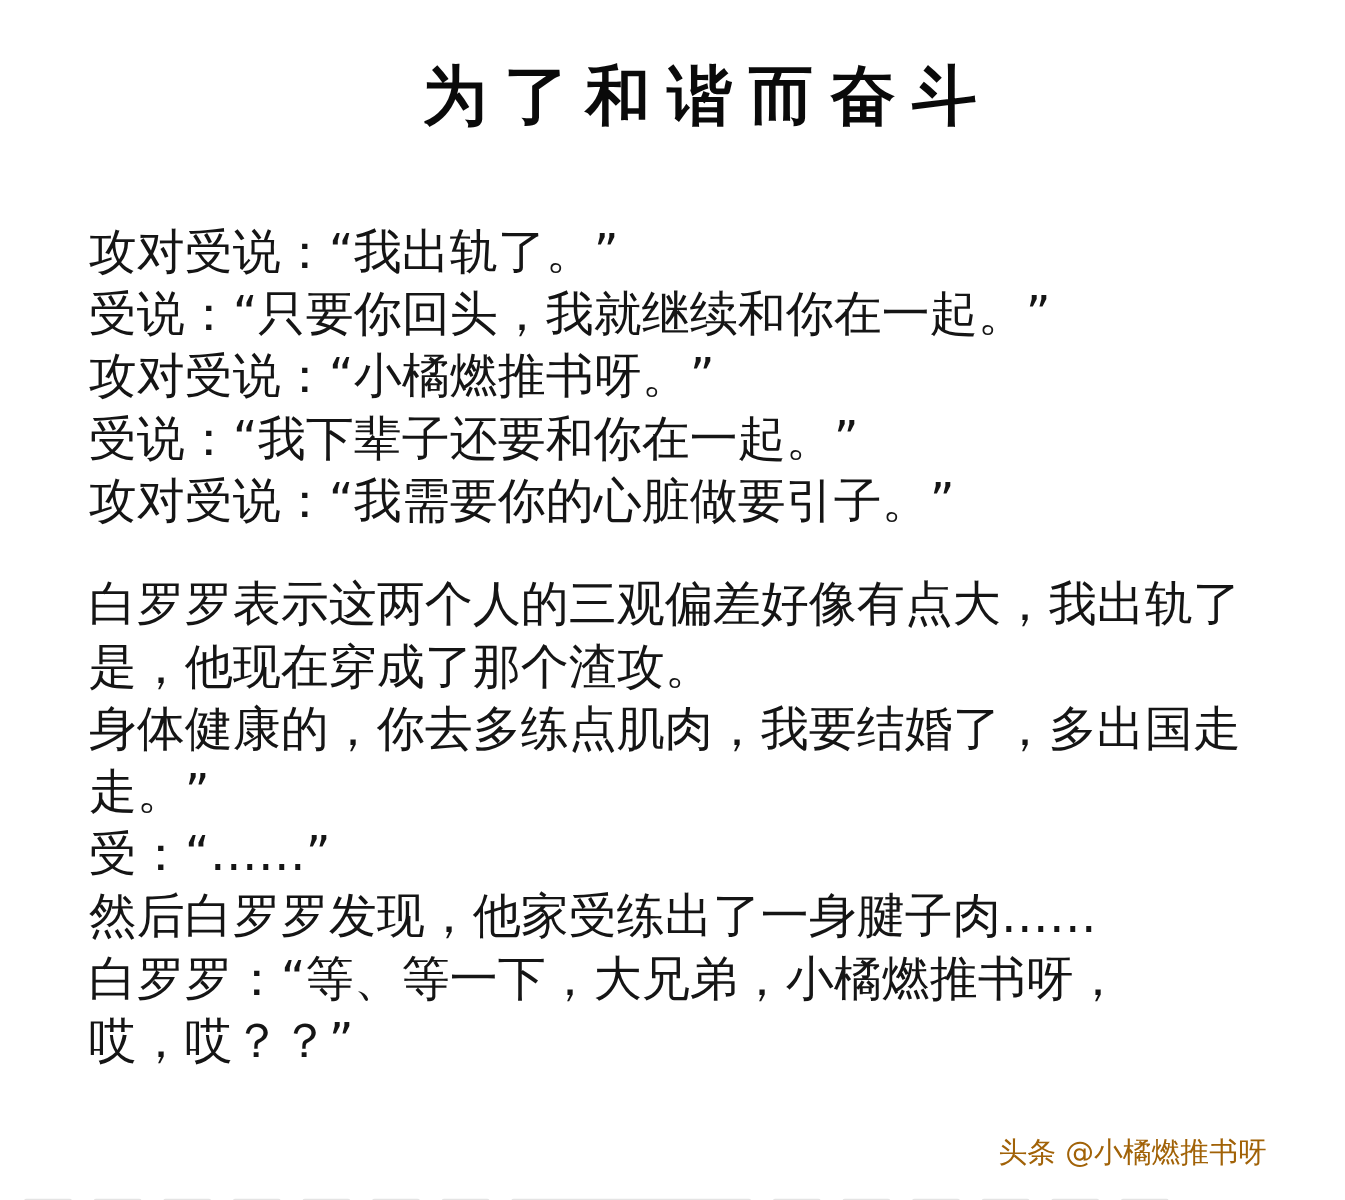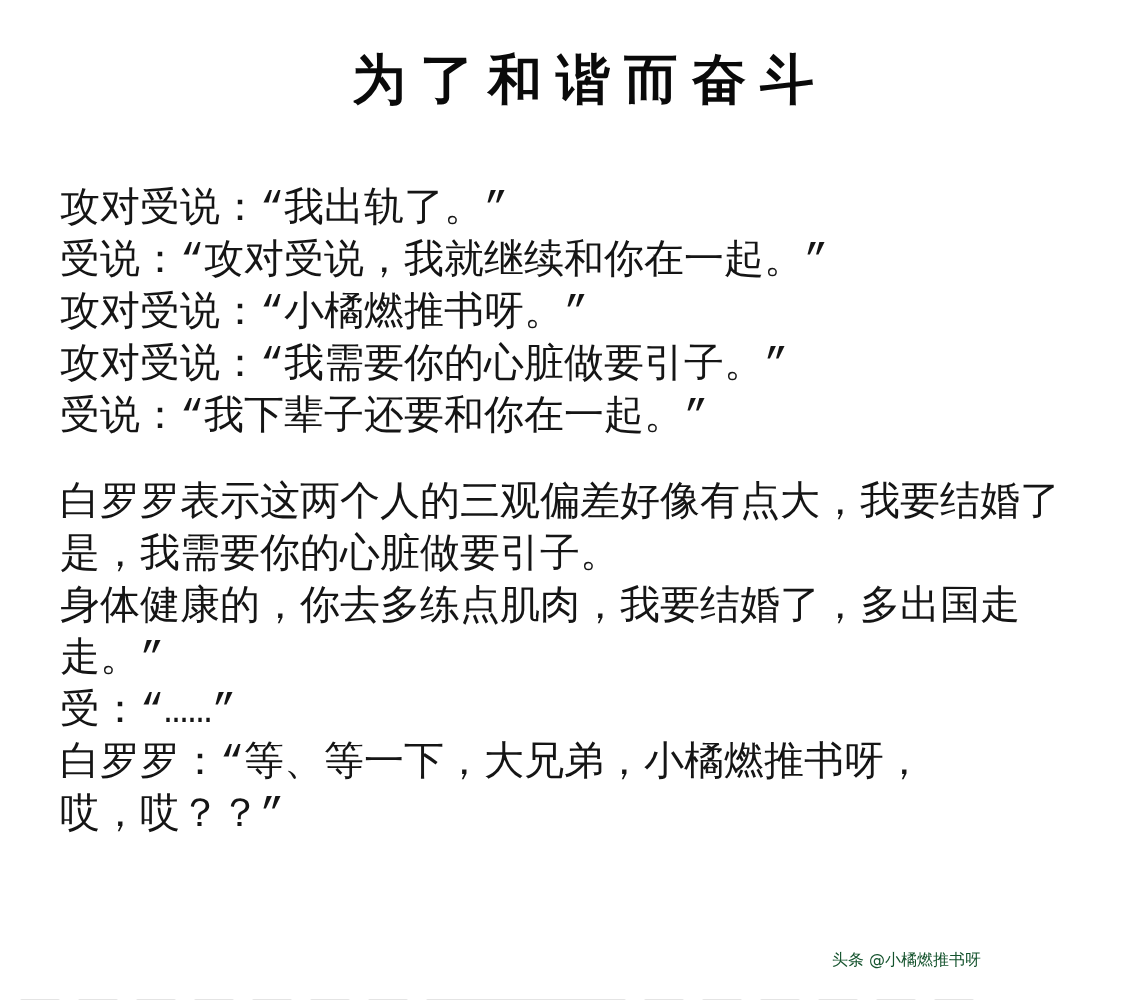--- a/index.html
+++ b/index.html
@@ -22,42 +22,41 @@
       width: 1180px;
       text-align: center;
       font-size: 54px;
       font-weight: bold;
       letter-spacing: 14px;
       line-height: 80px;
       color: #0a0a0a;
     }
     .content {
       position: absolute;
-      left: 60px;
+      left: 74px;
       top: 184px;
       width: 1020px;
-      font-family: Liberation Mono, monospace;
     }
     .line {
       font-size: 40px;
       line-height: 52px;
       height: 52px;
       white-space: nowrap;
       color: #151515;
     }
     .gap {
       height: 34px;
     }
     .watermark {
       position: absolute;
       left: 832px;
       top: 943px;
-      font-size: 16px;
+      font-size: 24px;
       line-height: 34px;
-      color: #14532d;
+      color: #a16207;
       text-shadow: 0 0 2px #ffffff, 0 0 3px #ffffff;
     }
     .bottom-strip {
       position: absolute;
       left: 0;
       top: 990px;
       width: 1121px;
       height: 10px;
       overflow: hidden;
     }
@@ -70,32 +69,33 @@
       border-radius: 2px;
     }
   </style>
 </head>
 <body>
 
 <div class="title">为了和谐而奋斗</div>
 
 <div class="content">
   <div class="line">攻对受说：“我出轨了。”</div>
-  <div class="line">受说：“攻对受说，我就继续和你在一起。”</div>
+  <div class="line">受说：“只要你回头，我就继续和你在一起。”</div>
   <div class="line">攻对受说：“小橘燃推书呀。”</div>
+  <div class="line">受说：“我下辈子还要和你在一起。”</div>
   <div class="line">攻对受说：“我需要你的心脏做要引子。”</div>
-  <div class="line">受说：“我下辈子还要和你在一起。”</div>
 
   <div class="gap"></div>
 
-  <div class="line">白罗罗表示这两个人的三观偏差好像有点大，我要结婚了</div>
-  <div class="line">是，我需要你的心脏做要引子。</div>
+  <div class="line">白罗罗表示这两个人的三观偏差好像有点大，我出轨了</div>
+  <div class="line">是，他现在穿成了那个渣攻。</div>
   <div class="line">身体健康的，你去多练点肌肉，我要结婚了，多出国走</div>
   <div class="line">走。”</div>
   <div class="line">受：“……”</div>
+  <div class="line">然后白罗罗发现，他家受练出了一身腱子肉……</div>
   <div class="line">白罗罗：“等、等一下，大兄弟，小橘燃推书呀，</div>
   <div class="line">哎，哎？？”</div>
 </div>
 
 <div class="watermark">头条 @小橘燃推书呀</div>
 
 <div class="bottom-strip">
   <span style="width:40px;margin-left:20px"></span><span style="width:40px"></span><span style="width:40px"></span><span style="width:40px"></span><span style="width:40px"></span><span style="width:40px"></span><span style="width:40px"></span><span style="width:200px"></span><span style="width:40px"></span><span style="width:40px"></span><span style="width:40px"></span><span style="width:40px"></span><span style="width:40px"></span><span style="width:40px"></span>
 </div>
 

